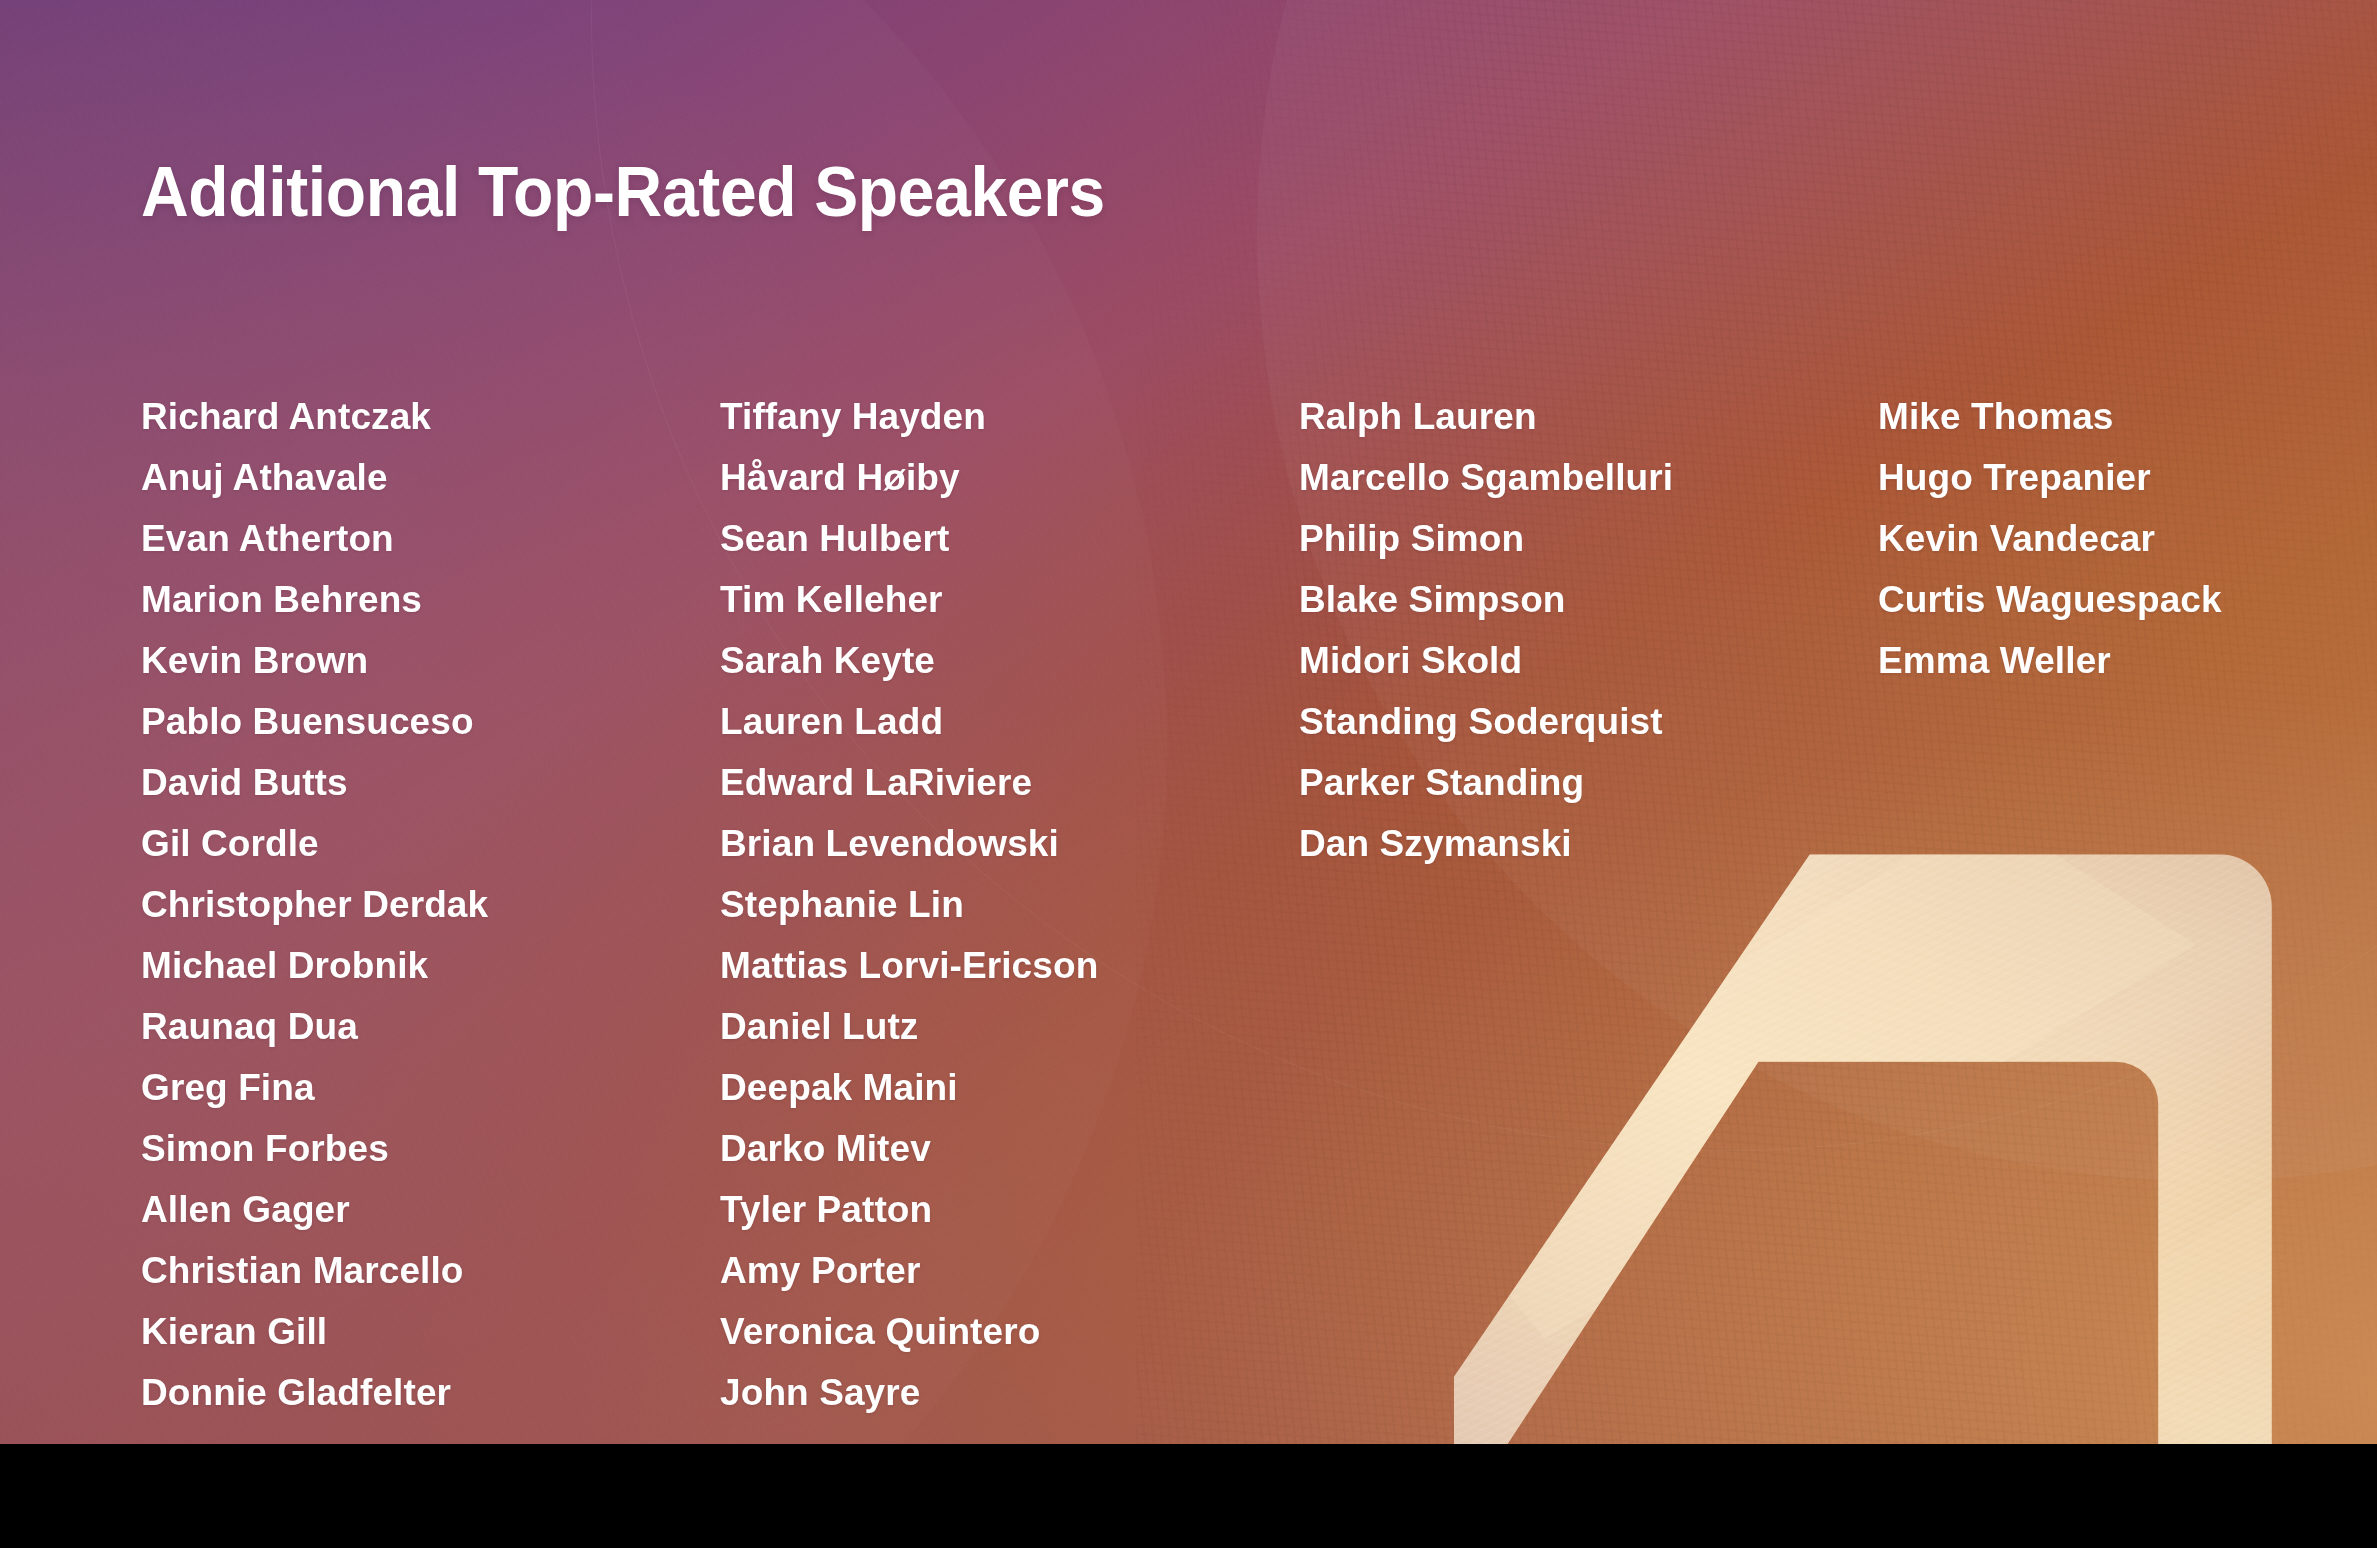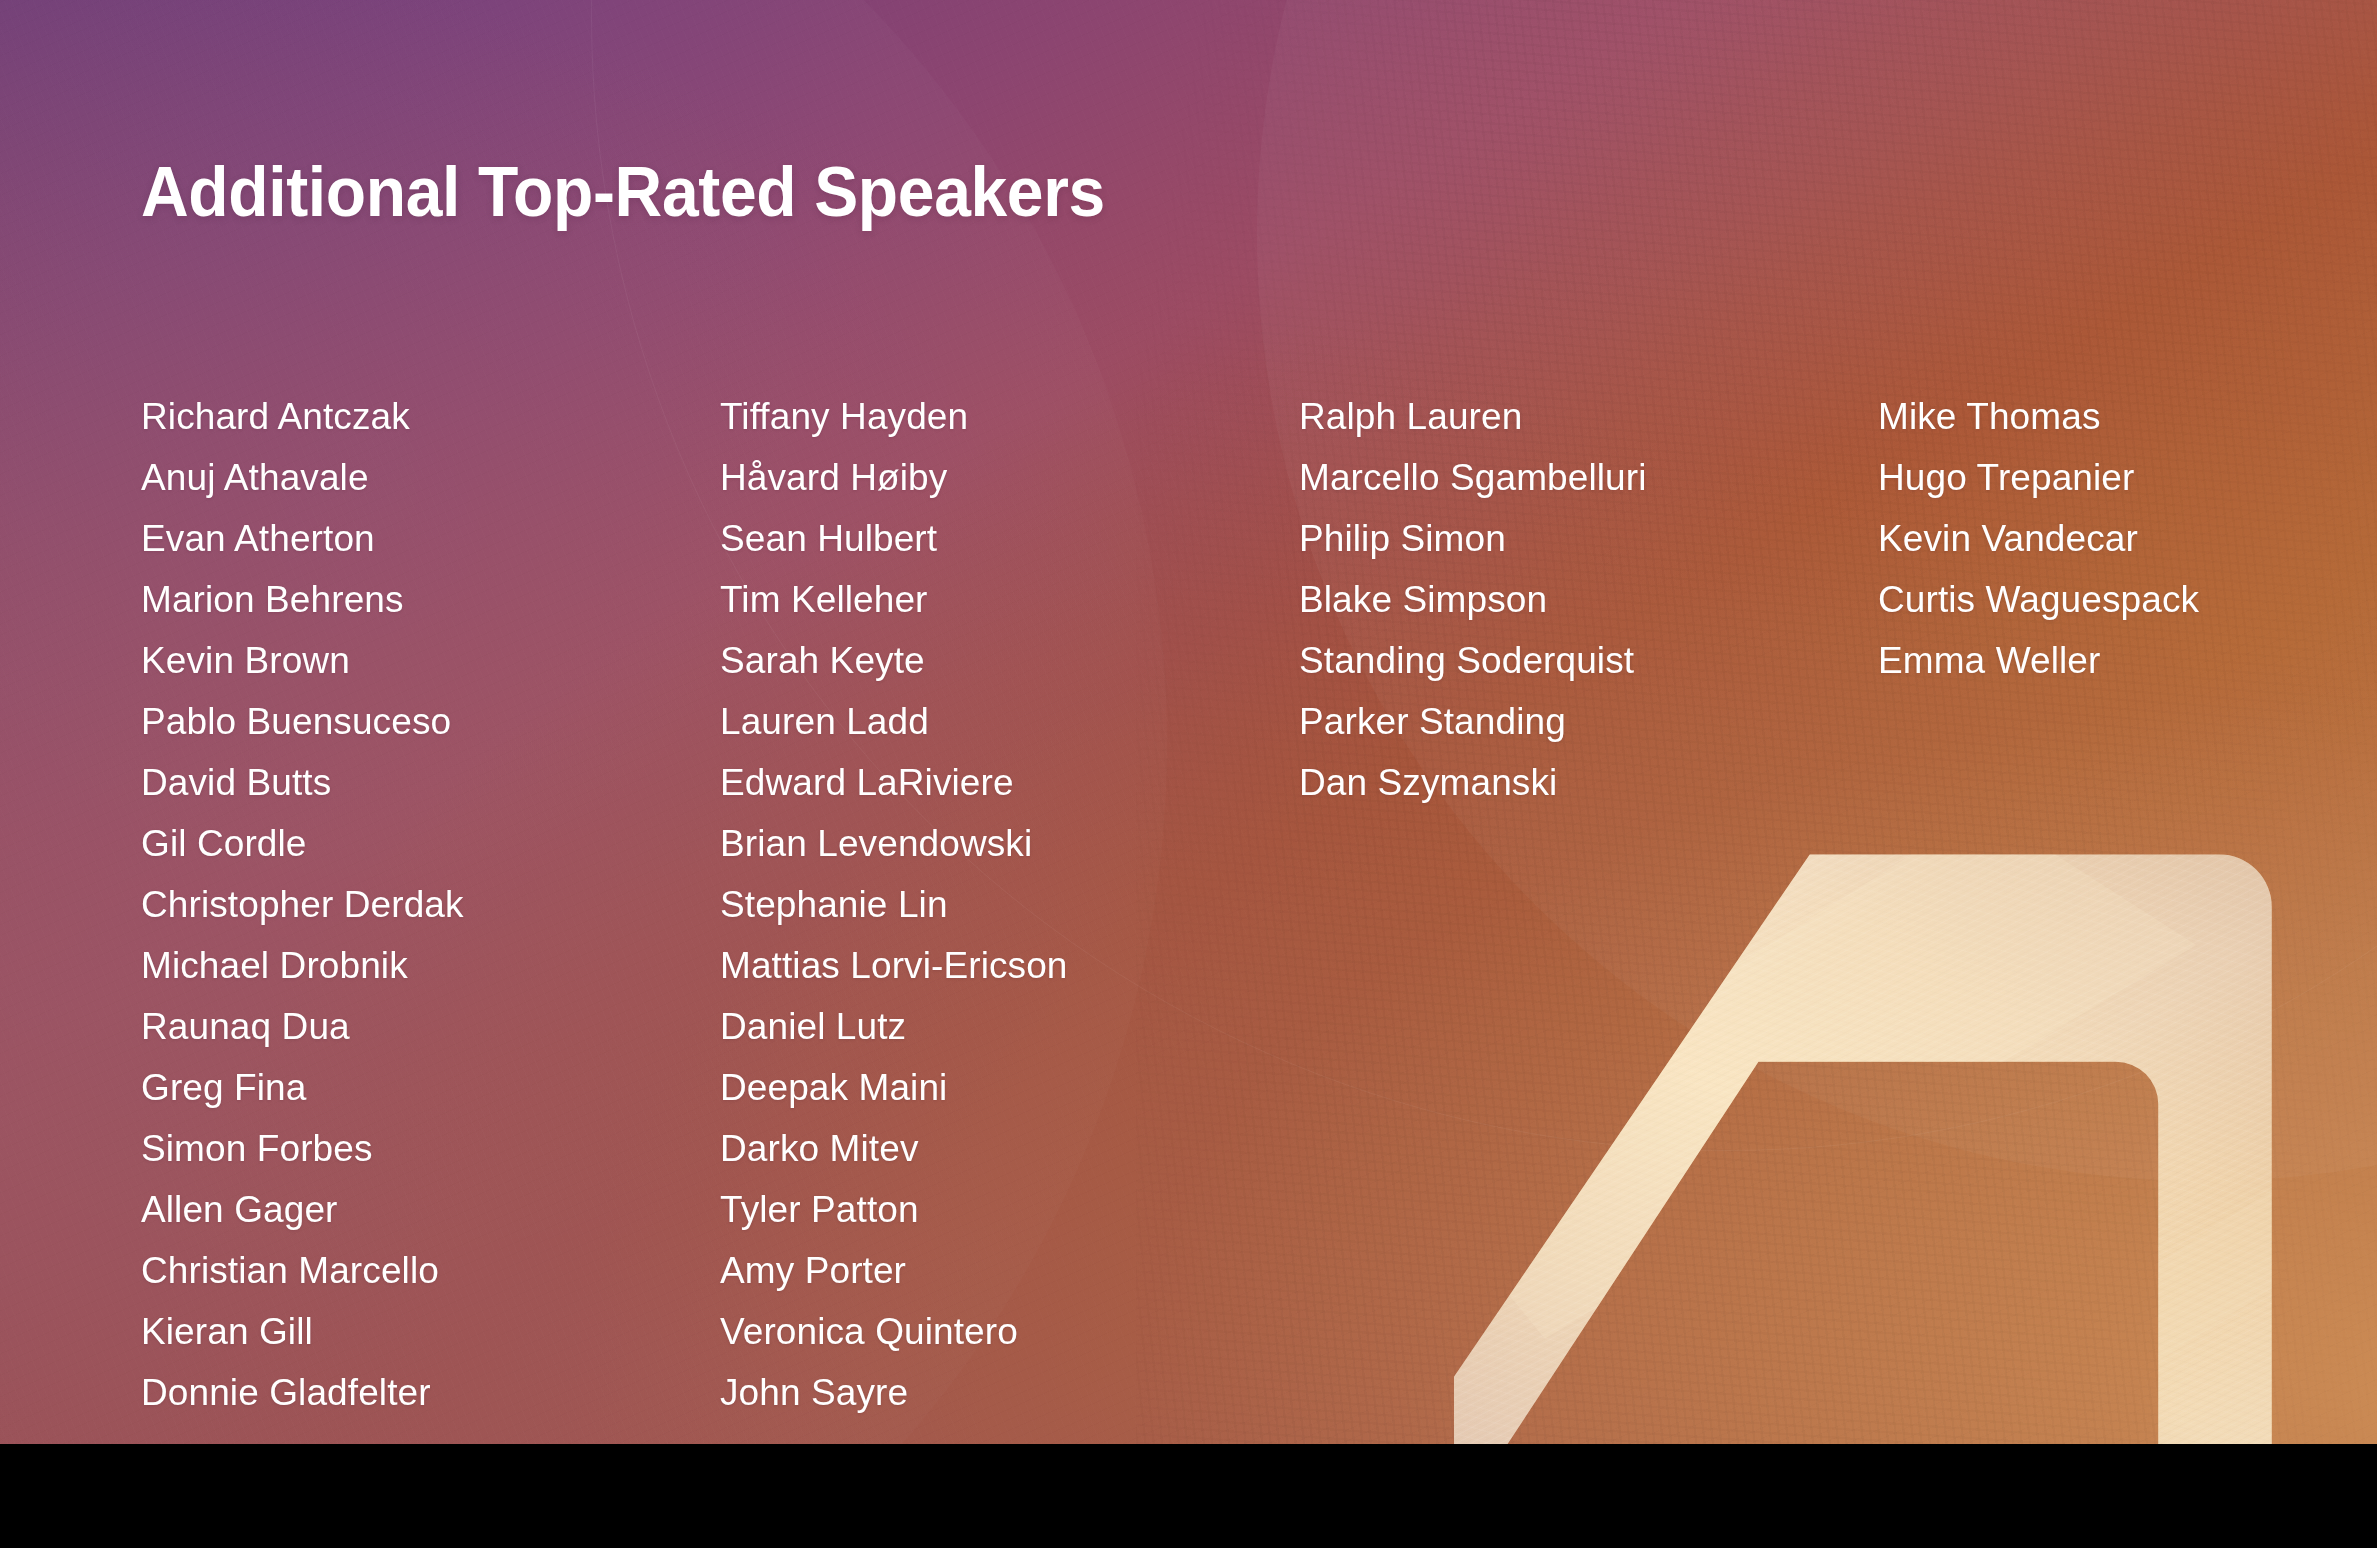--- a/index.html
+++ b/index.html
@@ -141,21 +141,21 @@
     left:141px; top:386px;
     width:2166px;
     display:flex;
     gap:0;
   }
   .col { width:579px; flex:0 0 579px; }
   .name {
     color:#ffffff;
     font-size:37px;
     line-height:61px;
-    font-weight:400;
+    font-weight:700;
     letter-spacing:0.1px;
     white-space:nowrap;
     text-shadow:0 0.8px 3px rgba(70,25,45,0.16);
   }
 
   
   #logo-mark {
     position:absolute;
     left:1454px; top:854px;
     width:833px; height:591px;
@@ -217,20 +217,21 @@
       <div class="name">Amy Porter</div>
       <div class="name">Veronica Quintero</div>
       <div class="name">John Sayre</div>
     </div>
 
     <div class="col">
       <div class="name">Ralph Lauren</div>
       <div class="name">Marcello Sgambelluri</div>
       <div class="name">Philip Simon</div>
       <div class="name">Blake Simpson</div>
+      <div class="name">Midori Skold</div>
       <div class="name">Standing Soderquist</div>
       <div class="name">Parker Standing</div>
       <div class="name">Dan Szymanski</div>
     </div>
 
     <div class="col">
       <div class="name">Mike Thomas</div>
       <div class="name">Hugo Trepanier</div>
       <div class="name">Kevin Vandecar</div>
       <div class="name">Curtis Waguespack</div>

